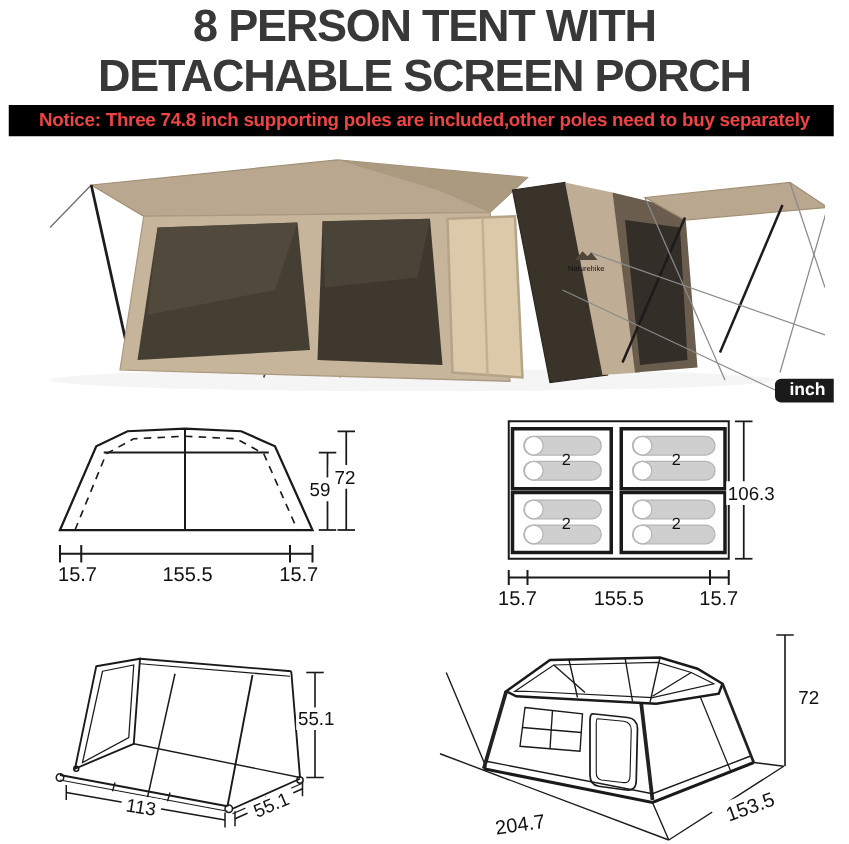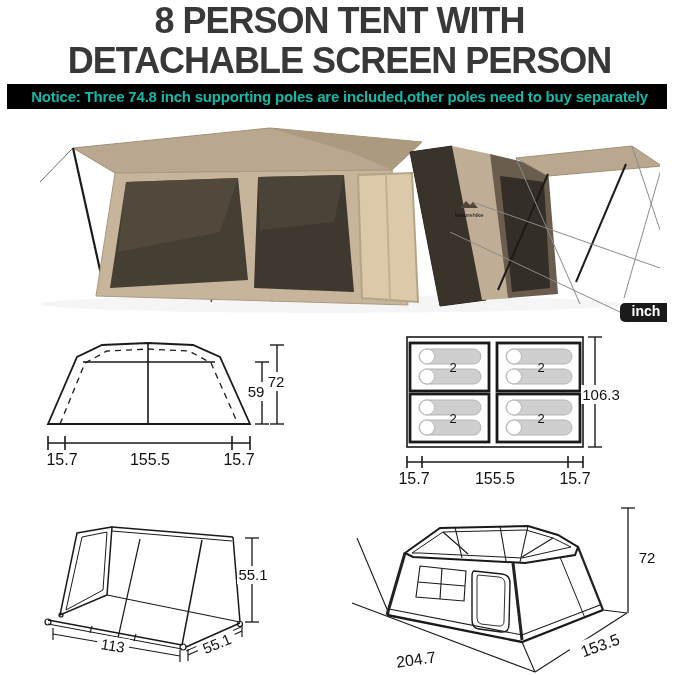--- a/index.html
+++ b/index.html
@@ -7,21 +7,21 @@
     position:relative;width:667px;height:675px;background:#ffffff;
     font-family:"Liberation Sans",sans-serif;overflow:hidden;
   }
   .title{
     position:absolute;left:0;top:1px;width:679px;text-align:center;
     font-weight:700;font-size:36px;line-height:40px;letter-spacing:-1px;
     color:#383838;
   }
   .notice-bar{
     position:absolute;left:7px;top:84px;width:665px;height:25px;
-    background:#000;color:#14b8a6;display:flex;align-items:center;justify-content:center;
+    background:#000;color:#ef4444;display:flex;align-items:center;justify-content:center;
     font-weight:700;font-size:15px;letter-spacing:-0.2px;white-space:nowrap;
   }
   .photo-svg{position:absolute;left:20px;top:112px;}
   .diagrams-svg{position:absolute;left:0;top:325px;}
   .inch-badge{
     position:absolute;left:620px;top:303px;width:52px;height:19px;
     background:#1a1a1a;color:#fff;border-radius:5px;
     display:flex;align-items:flex-start;justify-content:center;
     font-weight:700;font-size:14px;
   }
@@ -29,21 +29,21 @@
   .dim{font-size:16px;}
   .dim-s{font-size:15px;}
 </style>
 </head>
 <body>
 
 <div class="page">
 
   <div class="title">
     <div>8 PERSON TENT WITH</div>
-    <div>DETACHABLE SCREEN PERSON</div>
+    <div>DETACHABLE SCREEN PORCH</div>
   </div>
 
   <div class="notice-bar">
     <span>Notice: Three 74.8 inch supporting poles are included,other poles need to buy separately</span>
   </div>
 
   <svg class="photo-svg" width="640" height="205" viewBox="0 0 640 205">
 
     <ellipse cx="310" cy="192" rx="290" ry="9" fill="#000000" opacity="0.04"></ellipse>
 

